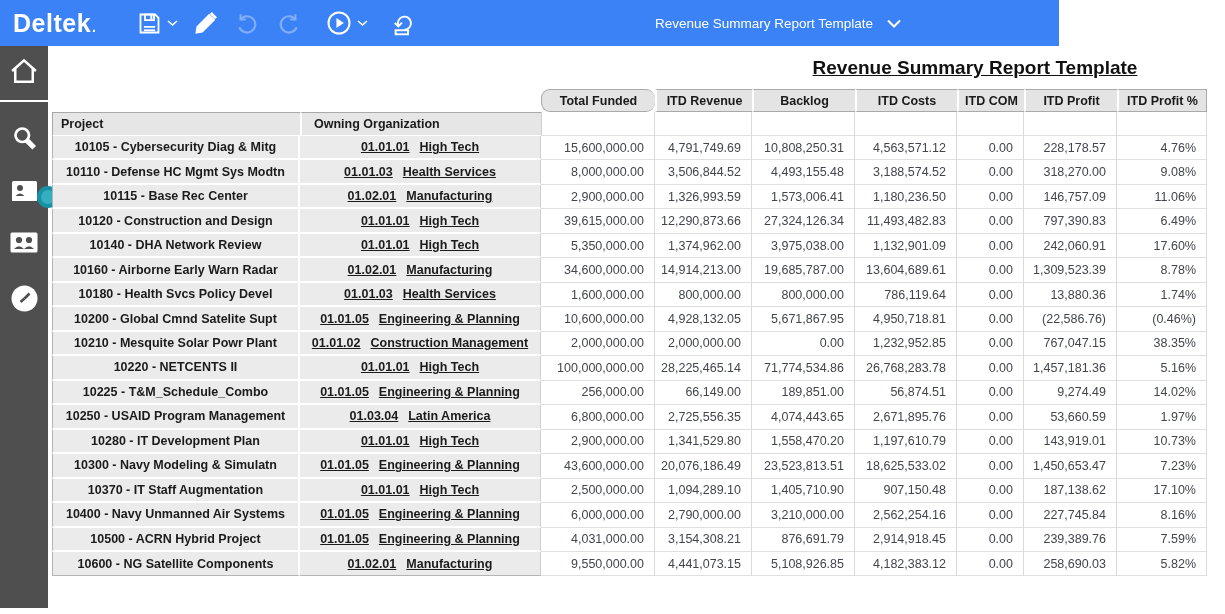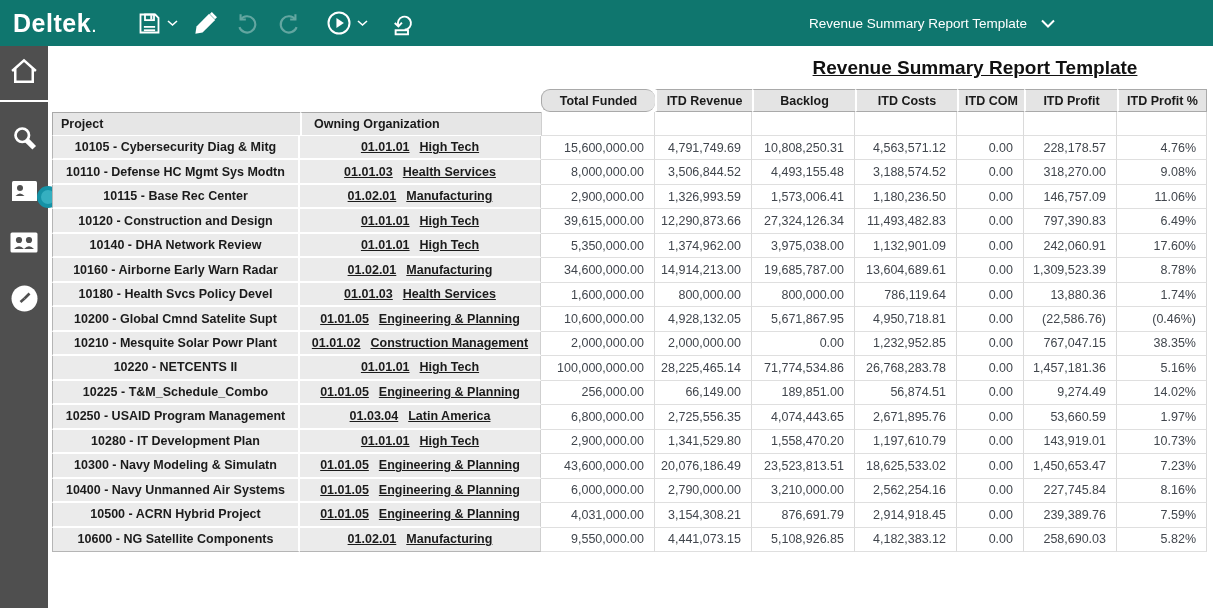--- a/index.html
+++ b/index.html
@@ -1,21 +1,21 @@
 <!DOCTYPE html>
 <html><head>
 <meta charset="utf-8">
 <style>
   * { margin:0; padding:0; box-sizing:border-box; }
   html,body { width:1225px; height:614px; overflow:hidden; background:#fff;
               font-family:"Liberation Sans", sans-serif; }
 
   
-  .topbar { position:absolute; top:0; left:0; width:1213px; height:46px;
-            background:#0f766e; display:flex; align-items:center; }
+  .topbar { position:absolute; top:0; left:0; width:1059px; height:46px;
+            background:#3b82f6; display:flex; align-items:center; }
   .logo { color:#fff; font-size:25px; font-weight:bold; letter-spacing:.5px;
           margin-left:13px; display:flex; align-items:baseline; }
   .logo .dot { font-size:14px; margin-left:1px; }
   .toolbar { display:flex; align-items:center; margin-left:36px; gap:6px; }
   .tbtn { display:flex; align-items:center; border:none; background:transparent;
           padding:2px 4px; cursor:pointer; }
   .tbtn svg { display:block; }
   .tbtn.disabled { opacity:.35; cursor:default; }
   .chev { margin-left:4px; }
   .template-select { position:absolute; right:158px; top:0; height:46px;
@@ -410,20 +410,31 @@
           <td class="org"><span>01.01.05</span><span style="margin-left: 10px;">Engineering &amp; Planning</span></td>
           <td class="num first-num">43,600,000.00</td>
           <td class="num">20,076,186.49</td>
           <td class="num">23,523,813.51</td>
           <td class="num">18,625,533.02</td>
           <td class="num">0.00</td>
           <td class="num">1,450,653.47</td>
           <td class="num">7.23%</td>
         </tr>
         <tr class="datarow">
+          <td class="proj">10370 - IT Staff Augmentation</td>
+          <td class="org"><span>01.01.01</span><span style="margin-left: 10px;">High Tech</span></td>
+          <td class="num first-num">2,500,000.00</td>
+          <td class="num">1,094,289.10</td>
+          <td class="num">1,405,710.90</td>
+          <td class="num">907,150.48</td>
+          <td class="num">0.00</td>
+          <td class="num">187,138.62</td>
+          <td class="num">17.10%</td>
+        </tr>
+        <tr class="datarow">
           <td class="proj">10400 - Navy Unmanned Air Systems</td>
           <td class="org"><span>01.01.05</span><span style="margin-left: 10px;">Engineering &amp; Planning</span></td>
           <td class="num first-num">6,000,000.00</td>
           <td class="num">2,790,000.00</td>
           <td class="num">3,210,000.00</td>
           <td class="num">2,562,254.16</td>
           <td class="num">0.00</td>
           <td class="num">227,745.84</td>
           <td class="num">8.16%</td>
         </tr>

